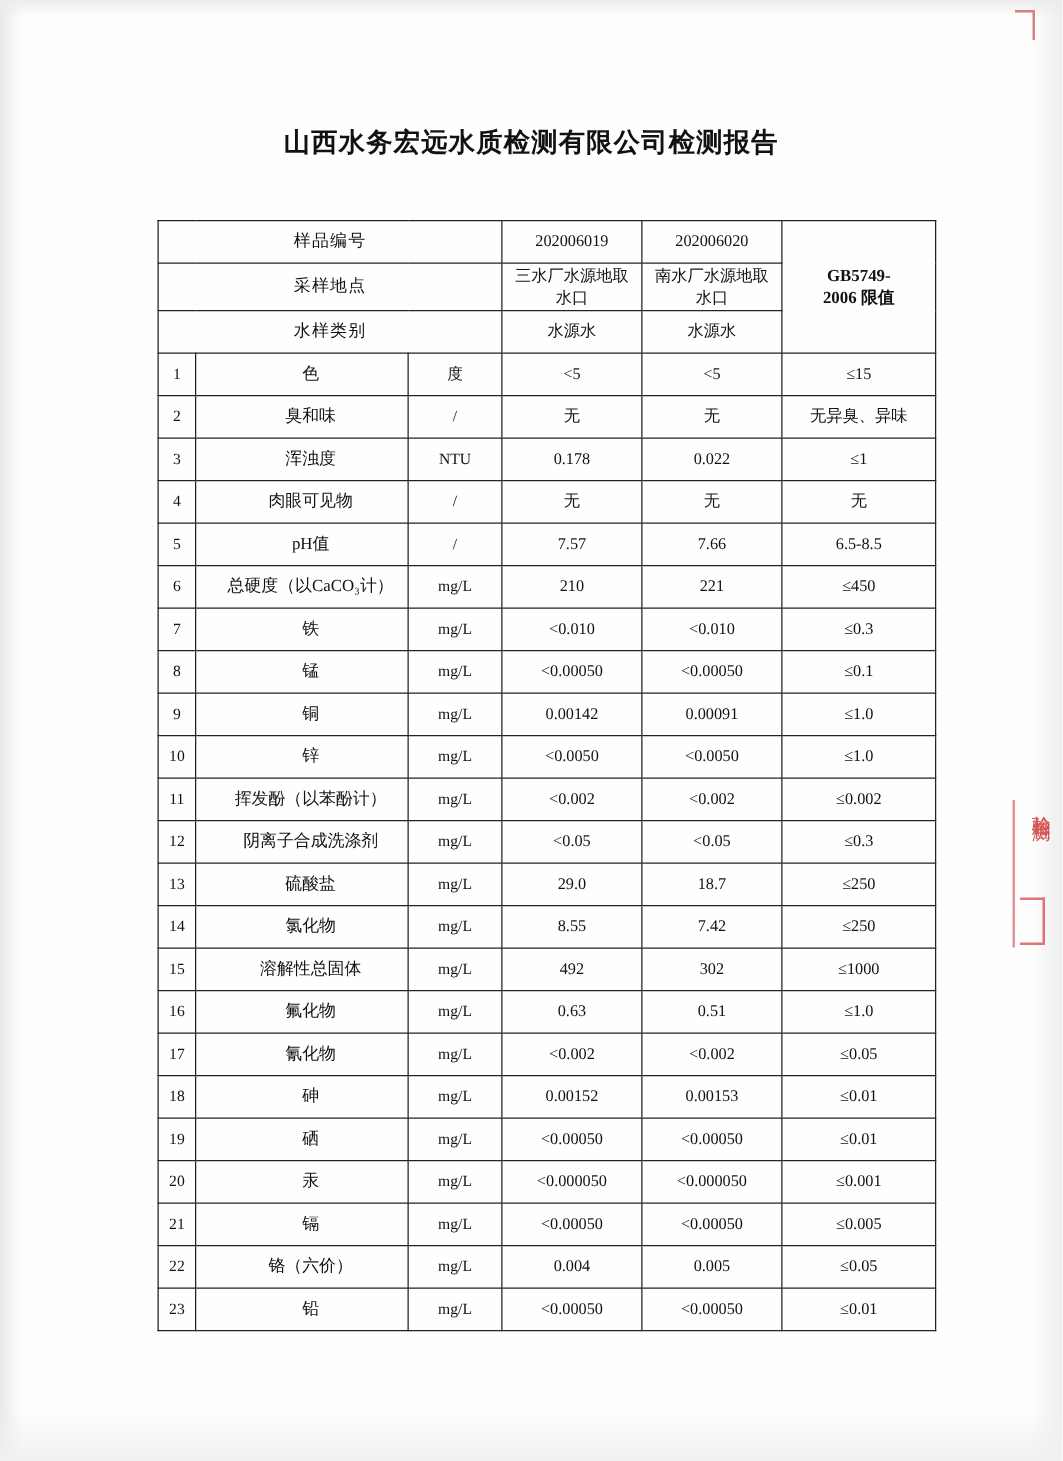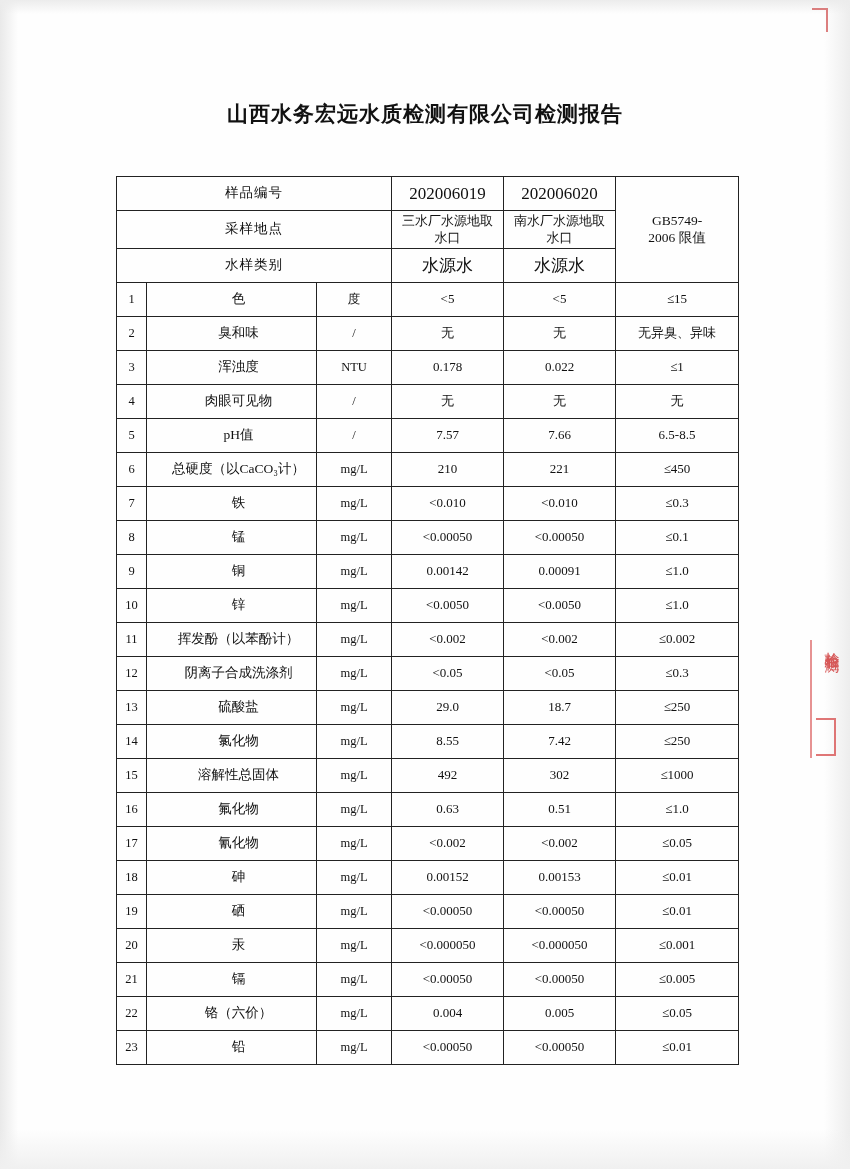--- a/index.html
+++ b/index.html
@@ -68,21 +68,21 @@
     display: flex;
     justify-content: space-between;
     font-size: 14px;
   }
   .meta-left { white-space: nowrap; }
   .meta-right { white-space: nowrap; }
 
   .table-wrap {
     position: absolute;
     top: 176px;
-    left: 116px;
+    left: 126px;
     width: 622px;
   }
 
   table.report {
     border-collapse: collapse;
     width: 622px;
     table-layout: fixed;
     font-size: 13px;
   }
   table.report td {
@@ -110,33 +110,33 @@
   }
   .cell-unit { font-size: 12.5px; font-family: "Liberation Serif", serif; }
   .cell-val  { font-size: 13px; }
   .cell-lim  { font-size: 13px; }
 
   .hdr-label {
     font-size: 13.5px;
     letter-spacing: 1px;
   }
   .hdr-val {
-    font-size: 17px;
+    font-size: 13px;
   }
   .hdr-two-line {
     font-size: 13px;
     line-height: 1.45;
     padding: 2px 4px !important;
     margin-top: 23px;
   }
   .limit-head {
     font-size: 13.5px;
     line-height: 2.0;
   }
-  .limit-head div { white-space: nowrap; }
+  .limit-head div { white-space: nowrap; font-weight: bold; }
 
   .h1 { height: 34px; }
   .h2 { height: 46px; }
   .h3 { height: 34px; }
 
   
   .stamp {
     position: absolute;
     right: 10px;
     top: 640px;

